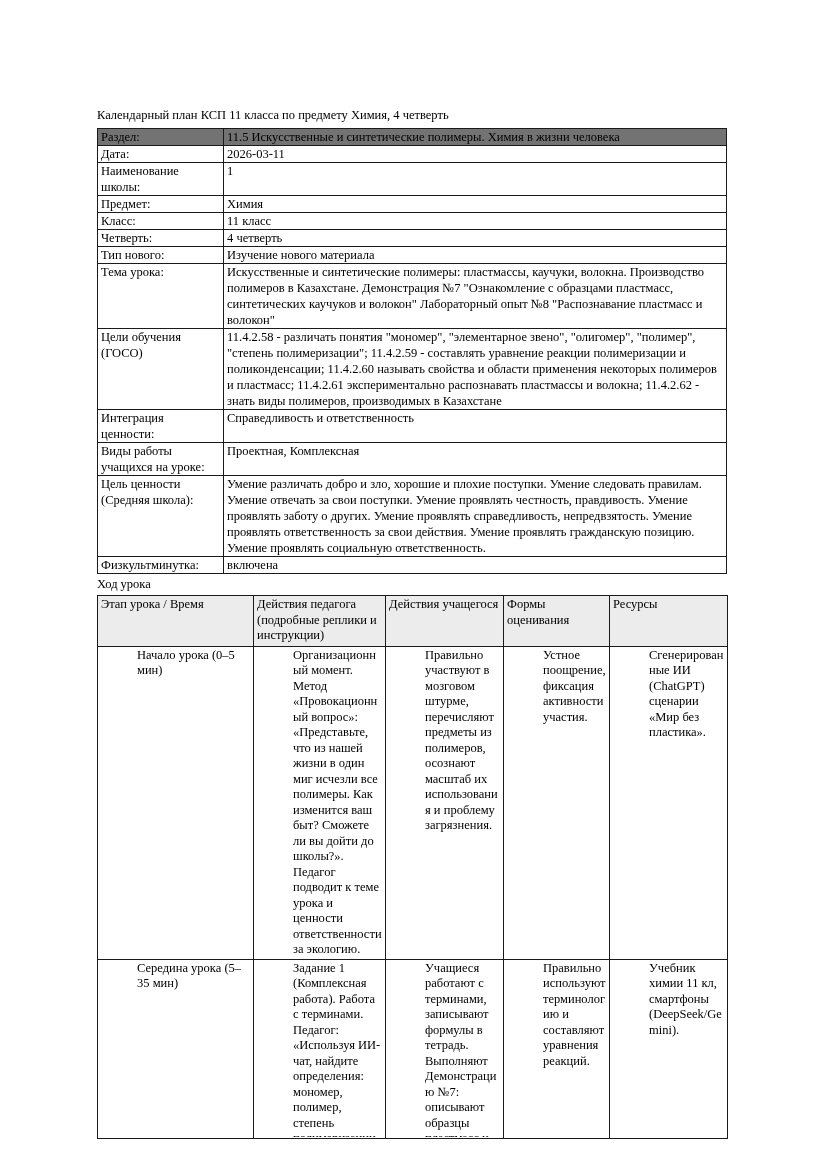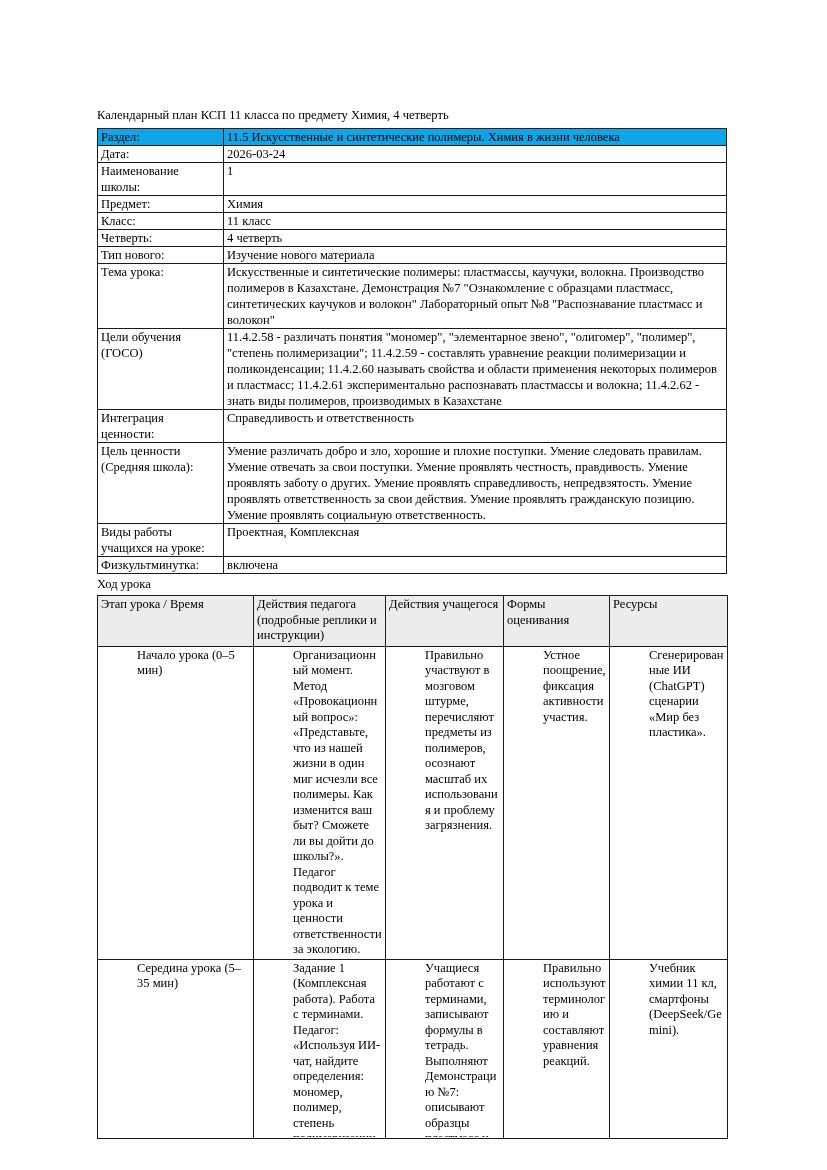--- a/index.html
+++ b/index.html
@@ -33,21 +33,21 @@
     border: 1px solid #1a1a1a;
     vertical-align: top;
     text-align: left;
     font-weight: normal;
     padding: 0 3px;
     overflow: hidden;
     word-wrap: break-word;
   }
   .info-table { line-height: 16px; }
   .info-table col.c-label { width: 126px; }
-  .info-table tbody tr:first-of-type td { background: #0ea5e9; }
+  .info-table tbody tr:first-of-type td { background: #737373; }
   .section-heading {
     font-size: 12.5px;
     line-height: 16px;
     margin: 2px 0 3px 0;
   }
   .lesson-table { line-height: 15.5px; }
   .lesson-table col.c1 { width: 156px; }
   .lesson-table col.c2 { width: 132px; }
   .lesson-table col.c3 { width: 118px; }
   .lesson-table col.c4 { width: 106px; }
@@ -78,21 +78,21 @@
       </colgroup>
     <tbody>
 
         <tr>
           <td>Раздел:</td>
           <td>11.5 Искусственные и синтетические полимеры. Химия в жизни человека</td>
         </tr>
 
         <tr>
           <td>Дата:</td>
-          <td>2026-03-24</td>
+          <td>2026-03-11</td>
         </tr>
 
         <tr>
           <td>Наименование школы:</td>
           <td>1</td>
         </tr>
 
 
         <tr>
           <td>Предмет:</td>
@@ -123,27 +123,27 @@
           <td>Цели обучения (ГОСО)</td>
           <td>11.4.2.58 - различать понятия "мономер", "элементарное звено", "олигомер", "полимер", "степень полимеризации"; 11.4.2.59 - составлять уравнение реакции полимеризации и поликонденсации; 11.4.2.60 называть свойства и области применения некоторых полимеров и пластмасс; 11.4.2.61 экспериментально распознавать пластмассы и волокна; 11.4.2.62 - знать виды полимеров, производимых в Казахстане</td>
         </tr>
 
         <tr>
           <td>Интеграция ценности:</td>
           <td>Справедливость и ответственность</td>
         </tr>
 
         <tr>
+          <td>Виды работы учащихся на уроке:</td>
+          <td>Проектная, Комплексная</td>
+        </tr>
+
+        <tr>
           <td>Цель ценности (Средняя школа):</td>
           <td>Умение различать добро и зло, хорошие и плохие поступки. Умение следовать правилам. Умение отвечать за свои поступки. Умение проявлять честность, правдивость. Умение проявлять заботу о других. Умение проявлять справедливость, непредвзятость. Умение проявлять ответственность за свои действия. Умение проявлять гражданскую позицию. Умение проявлять социальную ответственность.</td>
-        </tr>
-
-        <tr>
-          <td>Виды работы учащихся на уроке:</td>
-          <td>Проектная, Комплексная</td>
         </tr>
 
         <tr>
           <td>Физкультминутка:</td>
           <td>включена</td>
         </tr>
 
     </tbody>
   </table>
 

